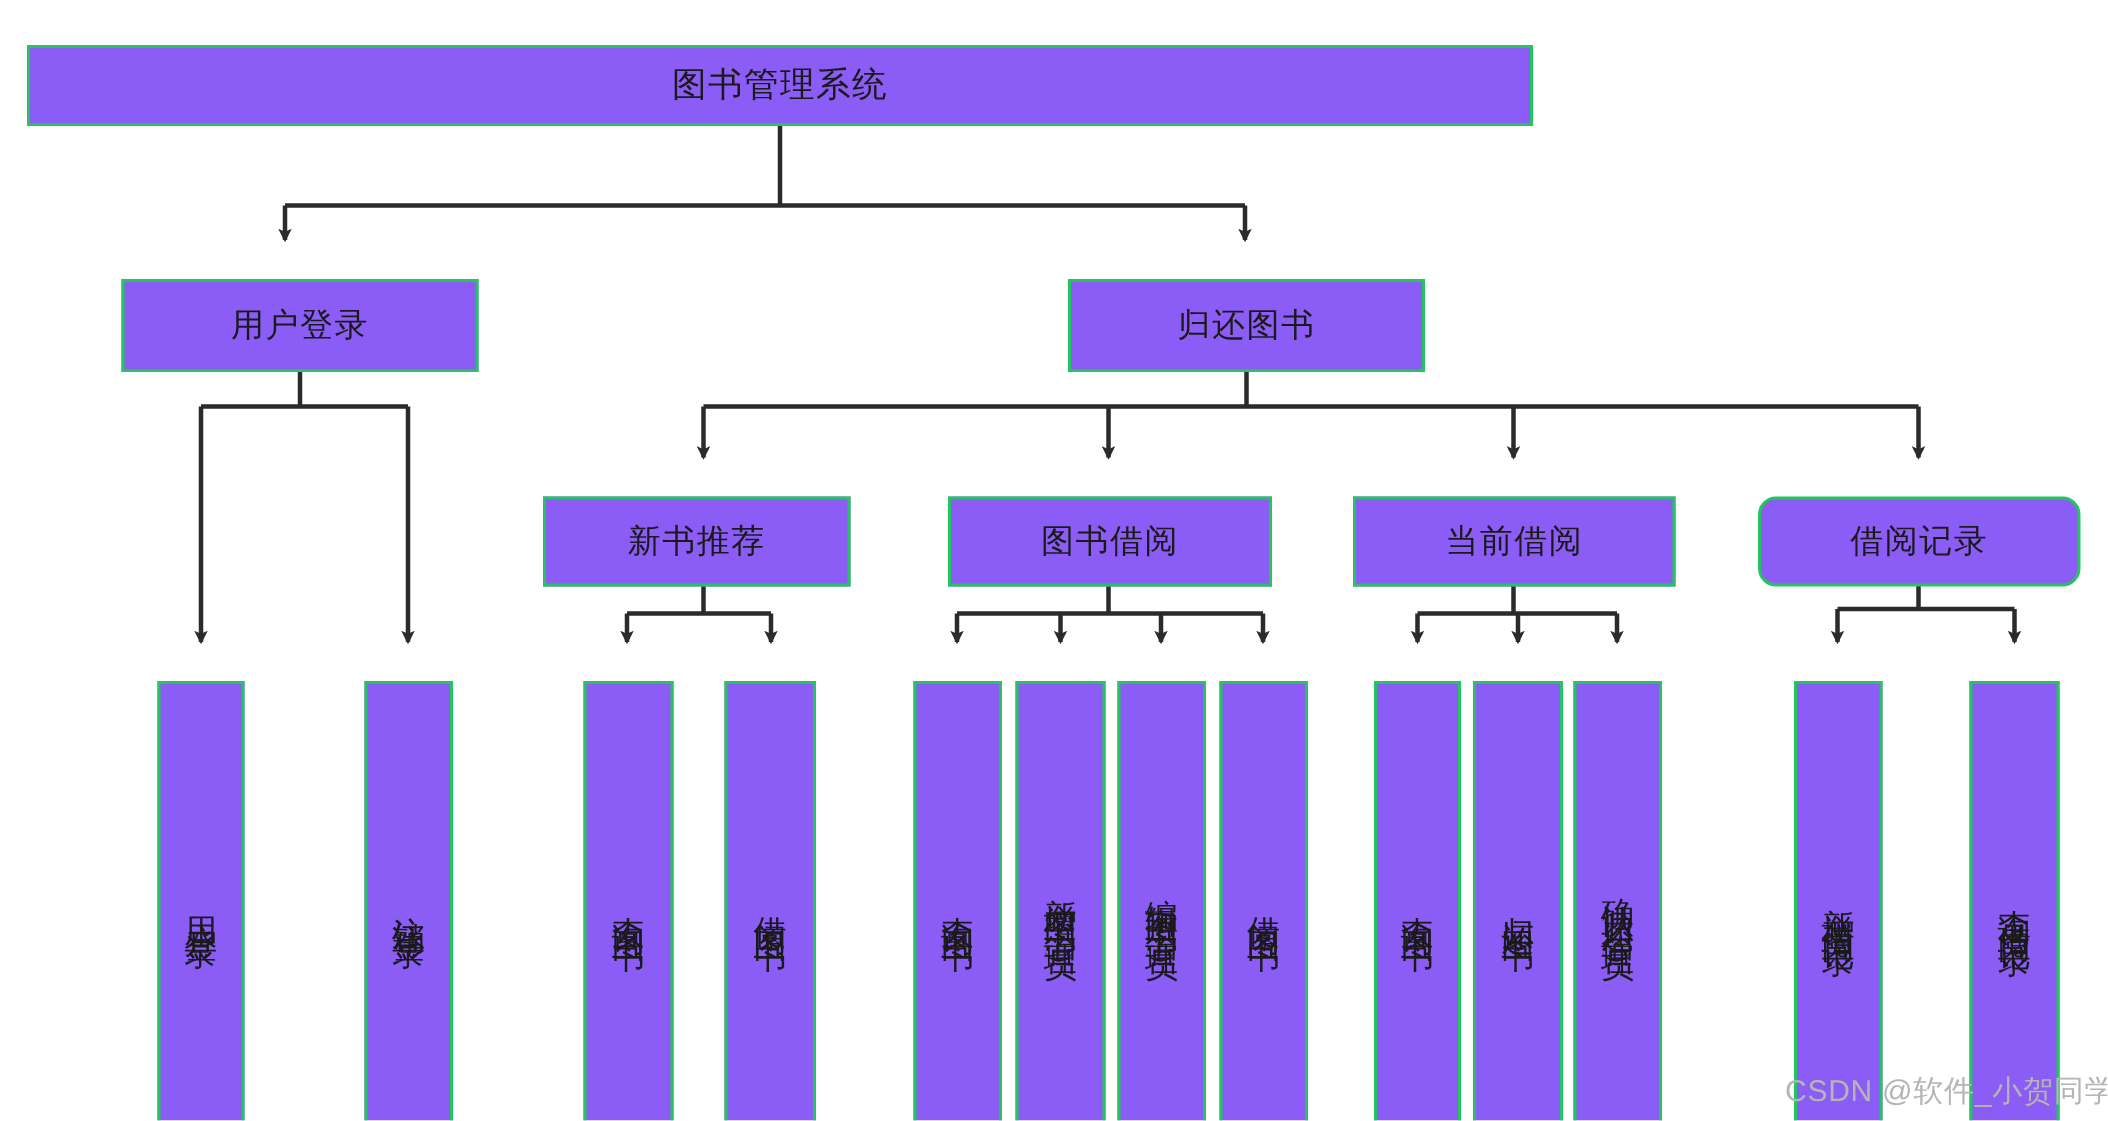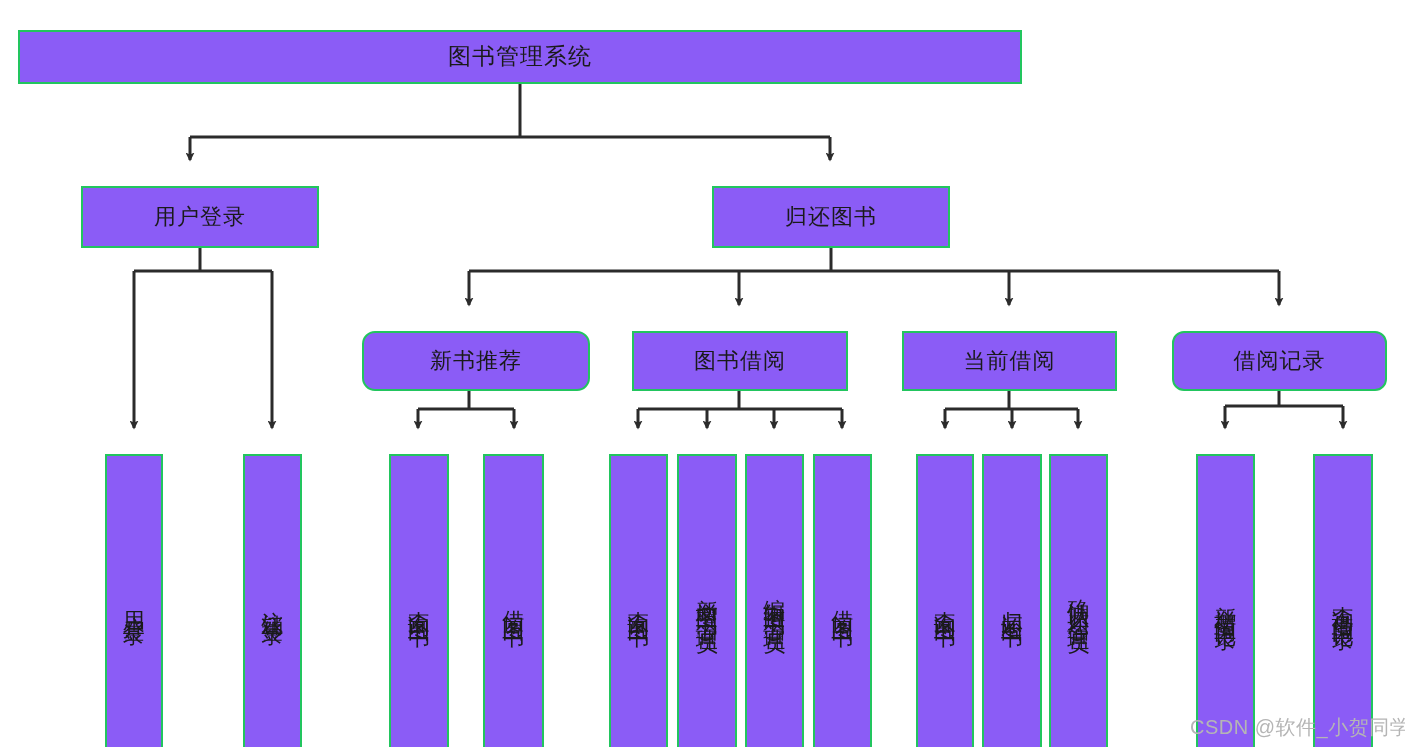--- a/index.html
+++ b/index.html
@@ -123,21 +123,21 @@
   </div>
 
   <div class="node horiz" style="left:81px; top:169px; width:238px; height:62px;">
     <span>用户登录</span>
   </div>
 
   <div class="node horiz" style="left:712px; top:169px; width:238px; height:62px;">
     <span>归还图书</span>
   </div>
 
-  <div class="node horiz" style="left:362px; top:314px; width:228px; height:60px;border-radius:13px;">
+  <div class="node horiz" style="left:362px; top:314px; width:205px; height:60px;">
     <span>新书推荐</span>
   </div>
 
   <div class="node horiz" style="left:902px; top:314px; width:215px; height:60px;">
     <span>当前借阅</span>
   </div>
 
   <div class="node horiz" style="left:632px; top:314px; width:216px; height:60px;">
     <span>图书借阅</span>
   </div>

